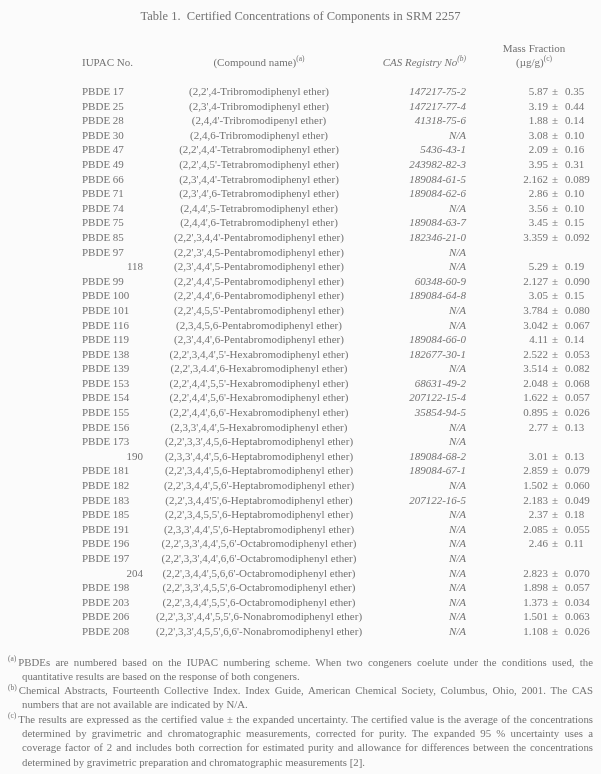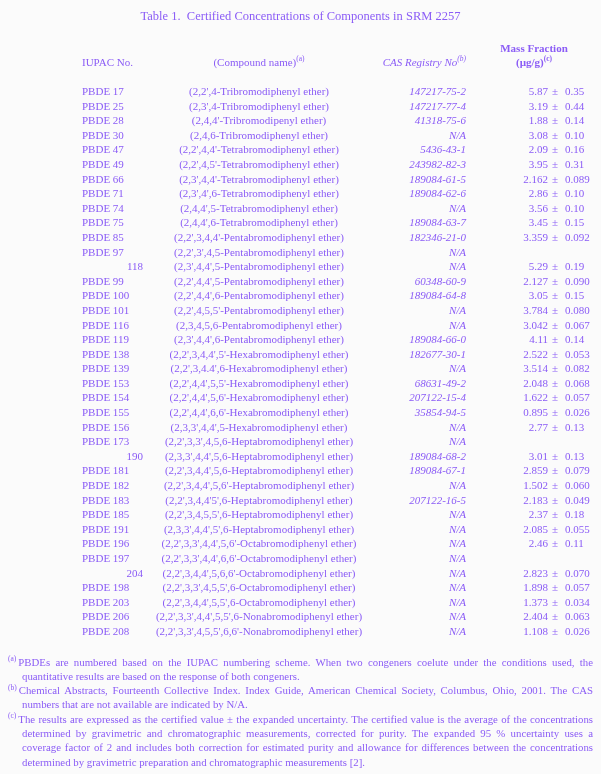--- a/index.html
+++ b/index.html
@@ -1,21 +1,21 @@
 <!DOCTYPE html>
 <html><head>
 <meta charset="utf-8">
 <style>
   html, body { margin: 0; padding: 0; }
   .page {
     position: relative;
     width: 601px;
     height: 774px;
     background: #fbfbfb;
-    color: #8b5cf6;
+    color: #737373;
     font-family: "Liberation Serif", "DejaVu Serif", serif;
     overflow: hidden;
     box-sizing: border-box;
   }
   .title {
     padding-top: 9px;
     text-align: center;
     font-size: 12.5px;
     white-space: pre-wrap;
   }
@@ -31,21 +31,21 @@
   }
   .trow { height: 14.6px; line-height: 14.6px; font-size: 11px; white-space: nowrap; }
   .hrow { font-size: 11px; line-height: 13.5px; margin-bottom: 15px; }
   .cell-iupac { text-align: left; }
   .cell-iupac.indent { text-align: right; padding-right: 5px; }
   .cell-compound { text-align: center; }
   .cell-cas { text-align: right; font-style: italic; }
   .cell-value { padding-left: 38px; text-align: right; }
   .cell-pm { text-align: center; }
   .cell-unc { padding-left: 3px; text-align: left; }
-  .h-mass { grid-column: 4 / 7; text-align: center; font-weight: bold; }
+  .h-mass { grid-column: 4 / 7; text-align: center; }
   .h-mass .mline { display: block; }
   sup.fnmark { font-size: 7.5px; vertical-align: super; line-height: 0; }
   .footnotes {
     margin: 16px 8px 0 8px;
     font-size: 10.8px;
     line-height: 14.3px;
   }
   .footnote {
     text-align: justify;
     padding-left: 14px;
@@ -358,21 +358,21 @@
     <div class="cell-compound">(2,2',3,4,4',5,5',6-Octabromodiphenyl ether)</div>
     <div class="cell-cas">N/A</div>
     <div class="cell-value">1.373</div>
     <div class="cell-pm">±</div>
     <div class="cell-unc">0.034</div>
   </div>
         <div class="trow">
     <div class="cell-iupac">PBDE 206</div>
     <div class="cell-compound">(2,2',3,3',4,4',5,5',6-Nonabromodiphenyl ether)</div>
     <div class="cell-cas">N/A</div>
-    <div class="cell-value">2.404</div>
+    <div class="cell-value">1.501</div>
     <div class="cell-pm">±</div>
     <div class="cell-unc">0.063</div>
   </div>
         <div class="trow">
     <div class="cell-iupac">PBDE 208</div>
     <div class="cell-compound">(2,2',3,3',4,5,5',6,6'-Nonabromodiphenyl ether)</div>
     <div class="cell-cas">N/A</div>
     <div class="cell-value">1.108</div>
     <div class="cell-pm">±</div>
     <div class="cell-unc">0.026</div>

